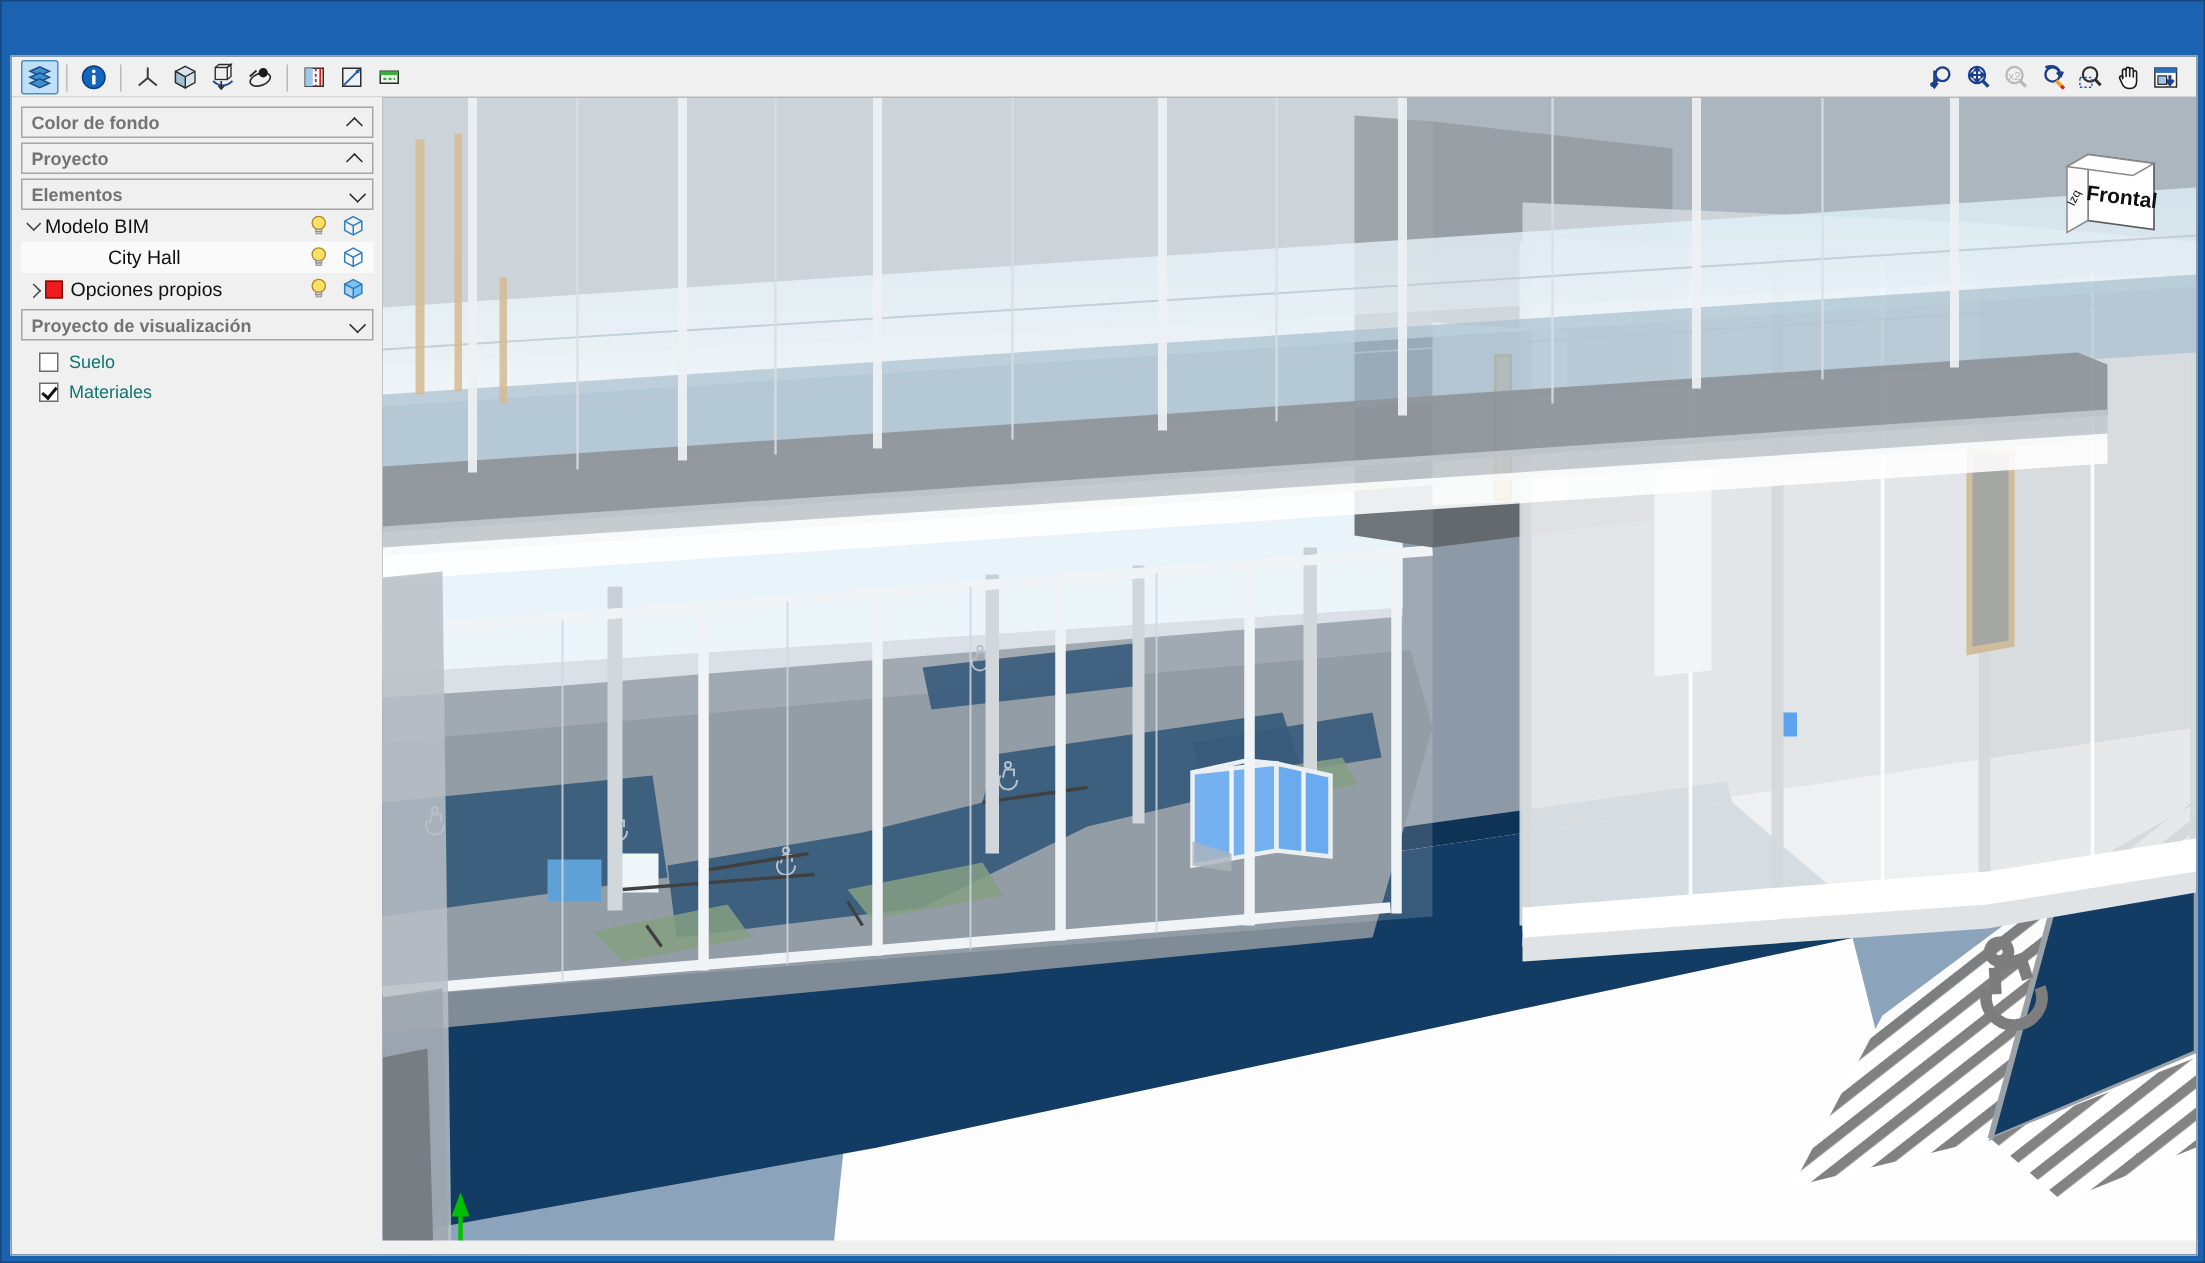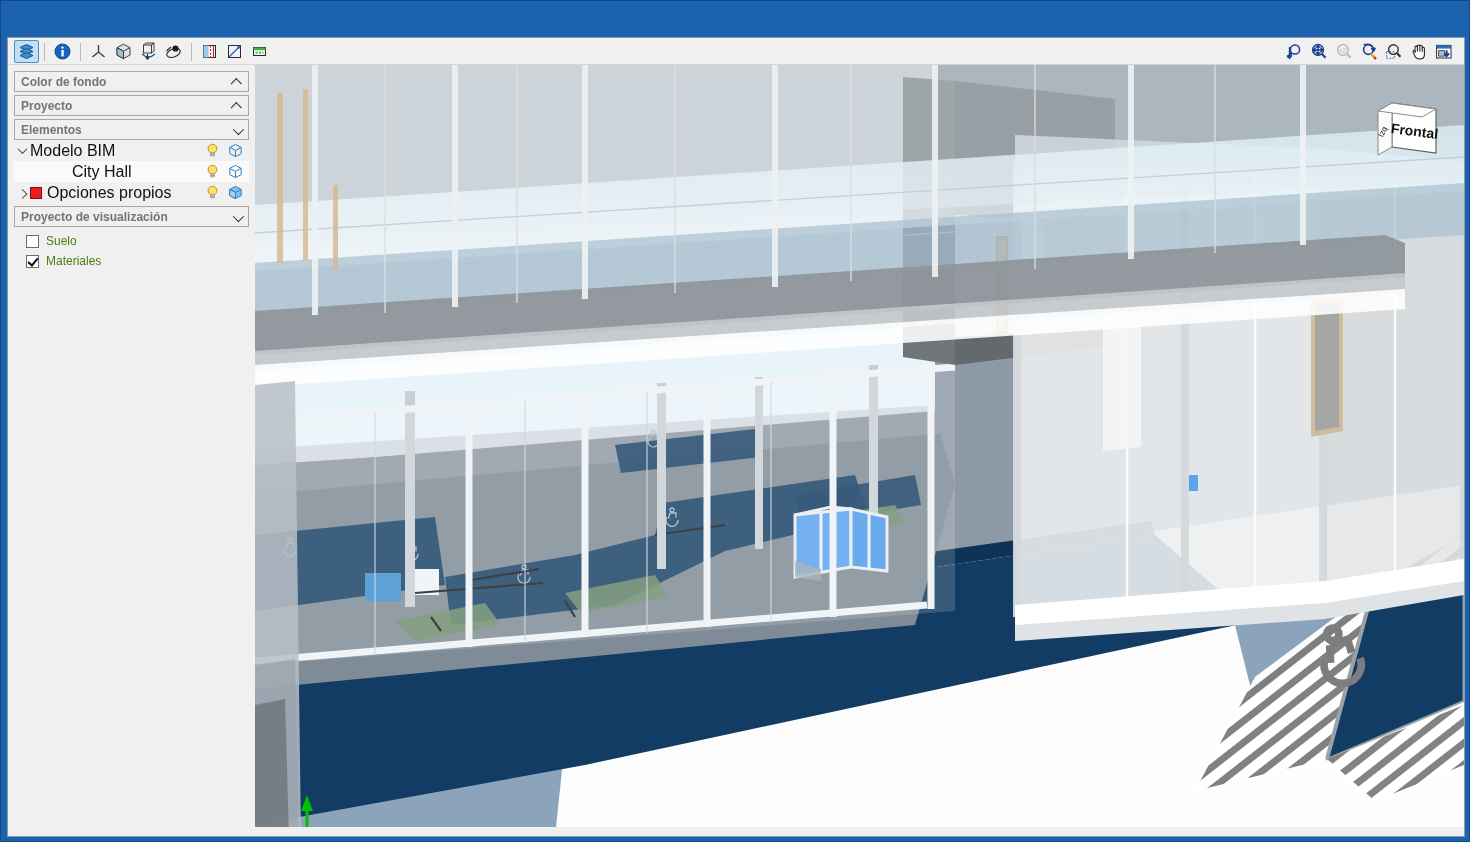--- a/index.html
+++ b/index.html
@@ -134,21 +134,21 @@
   }
   .panel-header .chev.up   { transform: rotate(-135deg) translateY(-1px); }
   .panel-header .chev.down { transform: rotate(45deg) translateY(-2px); }
 
   .tree { margin: 0 6px; }
   .tree-row {
     height: 21px;
     display: flex;
     align-items: center;
     position: relative;
-    font-size: 16px;
+    font-size: 13px;
     color: #101010;
     cursor: pointer;
     justify-content: space-between;
   }
   .tree-row.alt { background: #fafafa; gap: 42px; }
   .tw-arrow {
     width: 16px; height: 21px;
     display: flex; align-items: center; justify-content: center;
     flex: 0 0 16px;
   }
@@ -172,21 +172,21 @@
   .tw-icons { display: flex; align-items: center; gap: 9px; padding-right: 6px; }
 
   .bulb { width: 13px; height: 15px; display:block; }
   .cube { width: 15px; height: 15px; display:block; }
 
   .opt-row {
     height: 20px;
     display: flex;
     align-items: center;
     font-size: 12px;
-    color: #4d7c0f;
+    color: #0f766e;
     margin: 0 6px;
     padding-left: 12px;
     cursor: pointer;
   }
   .cbx {
     width: 13px; height: 13px;
     border: 1px solid #6b6b6b;
     background: #ffffff;
     margin-right: 7px;
     position: relative;

